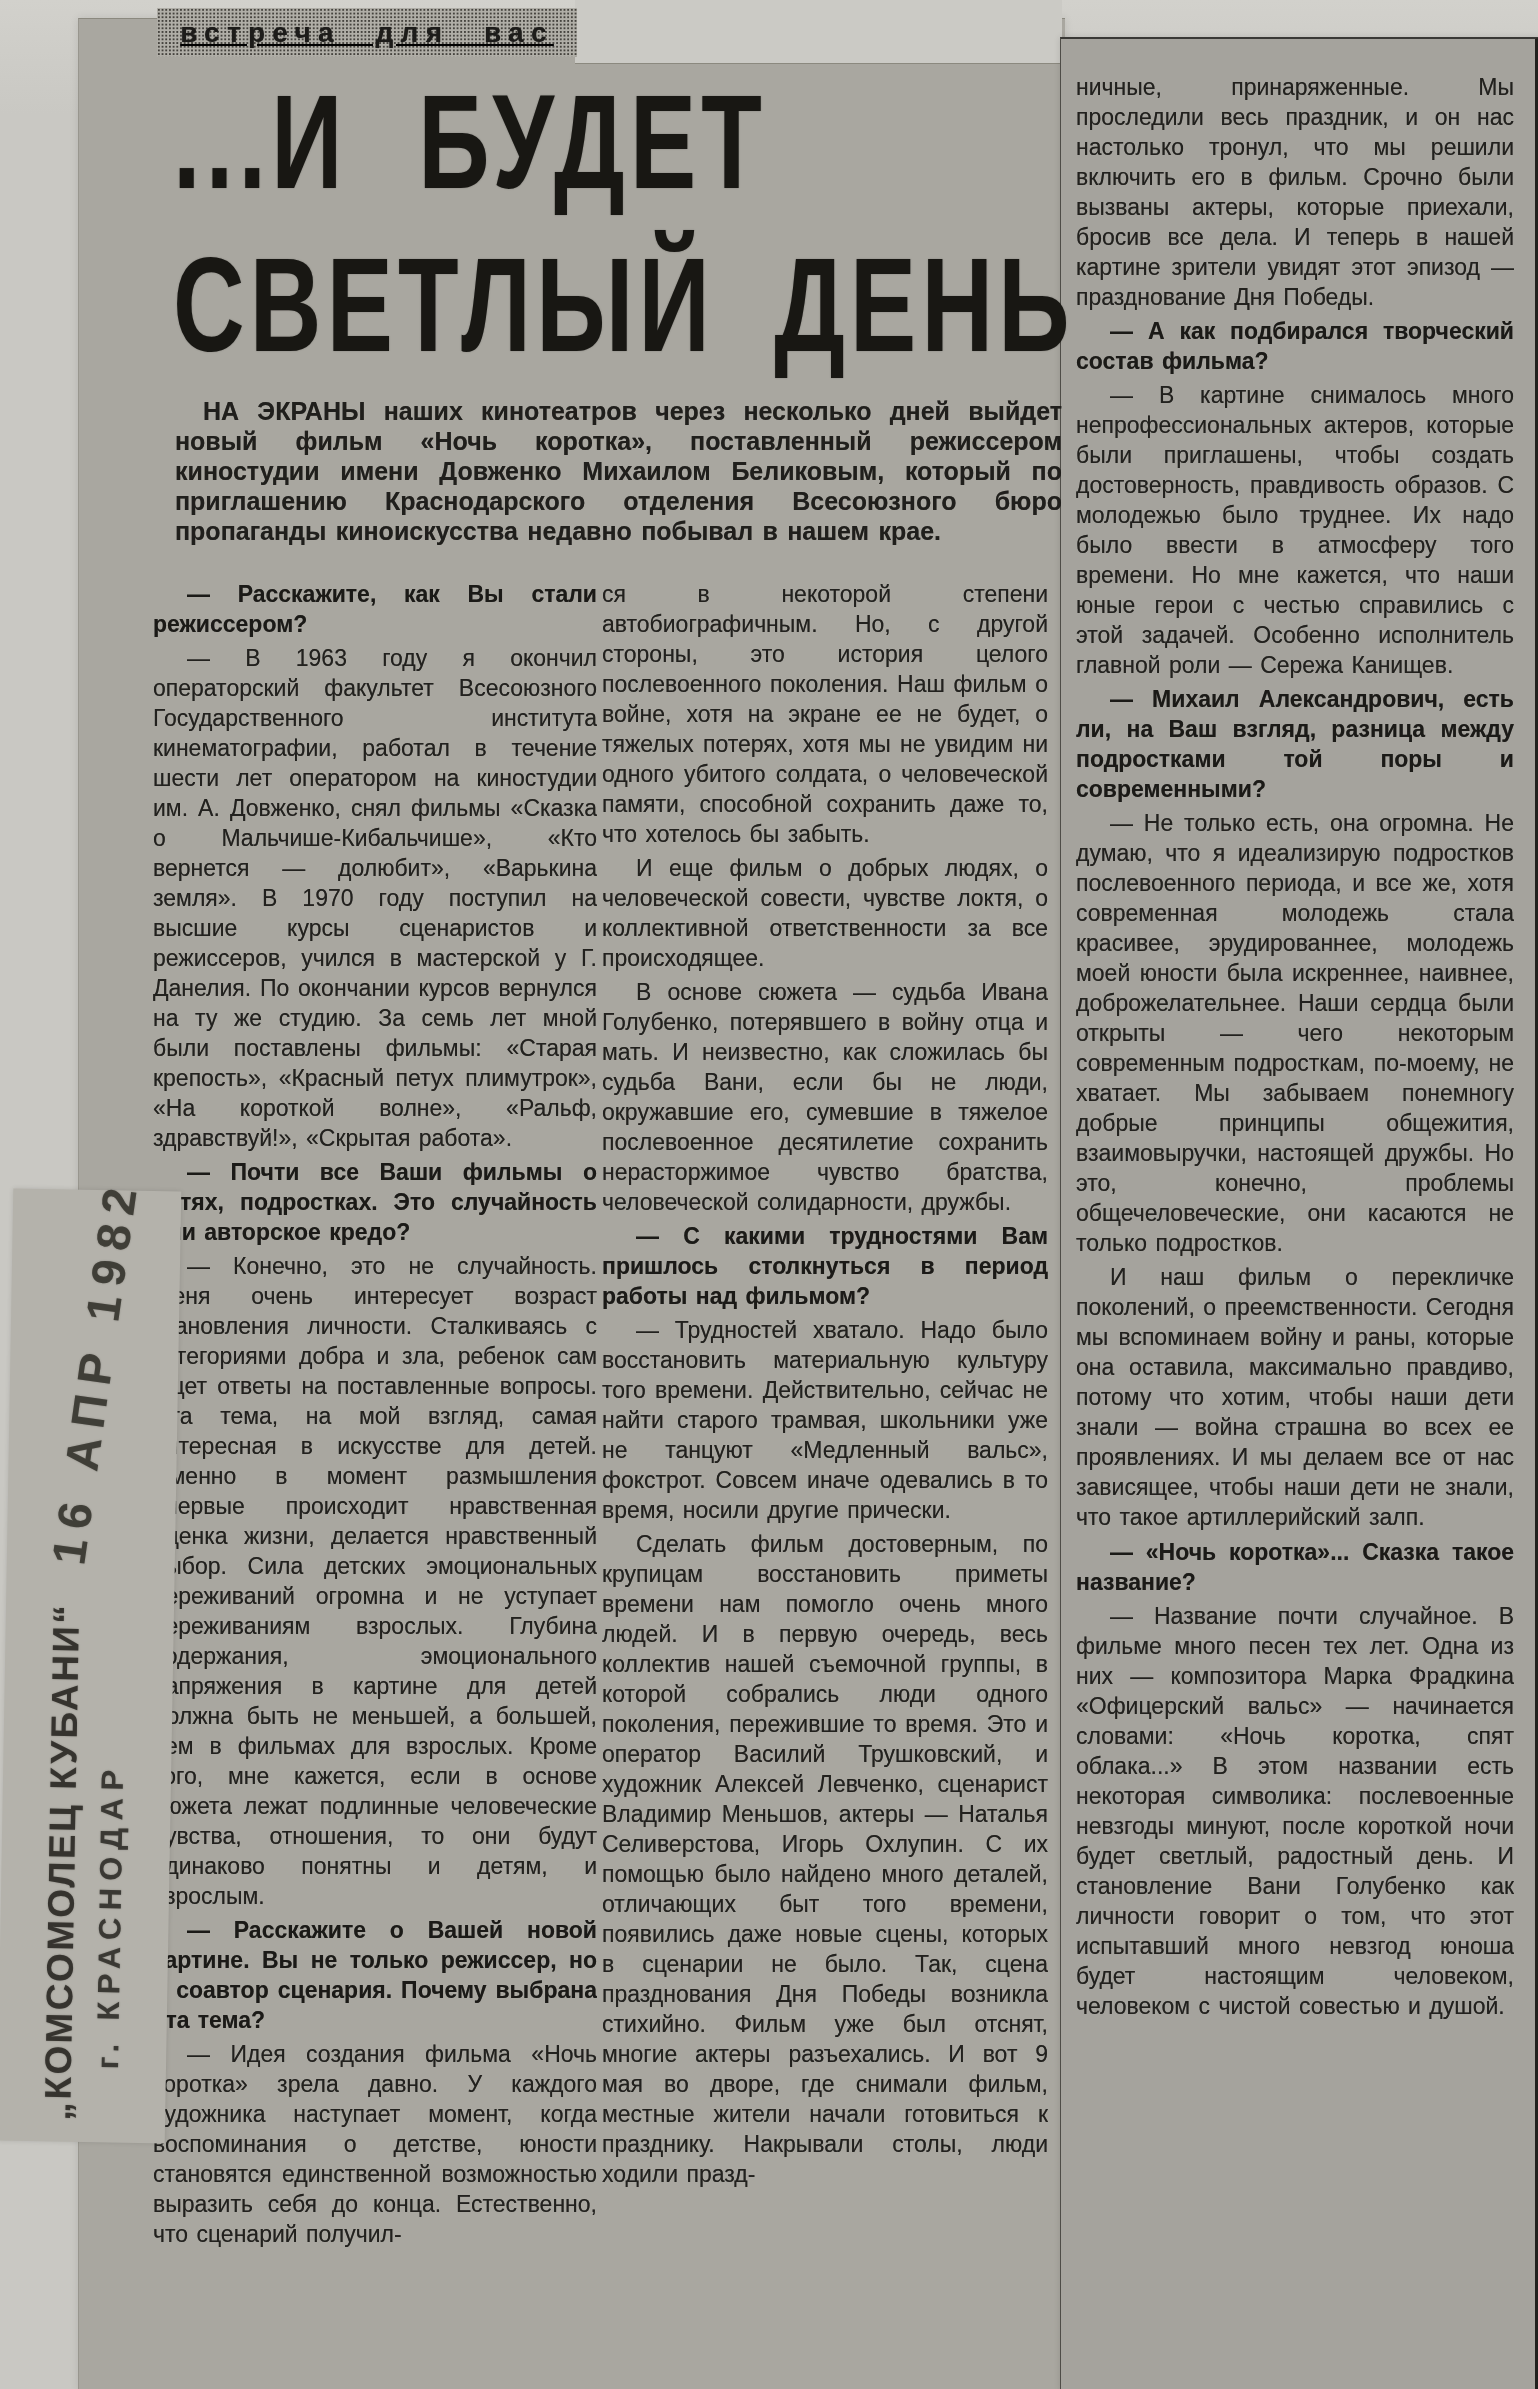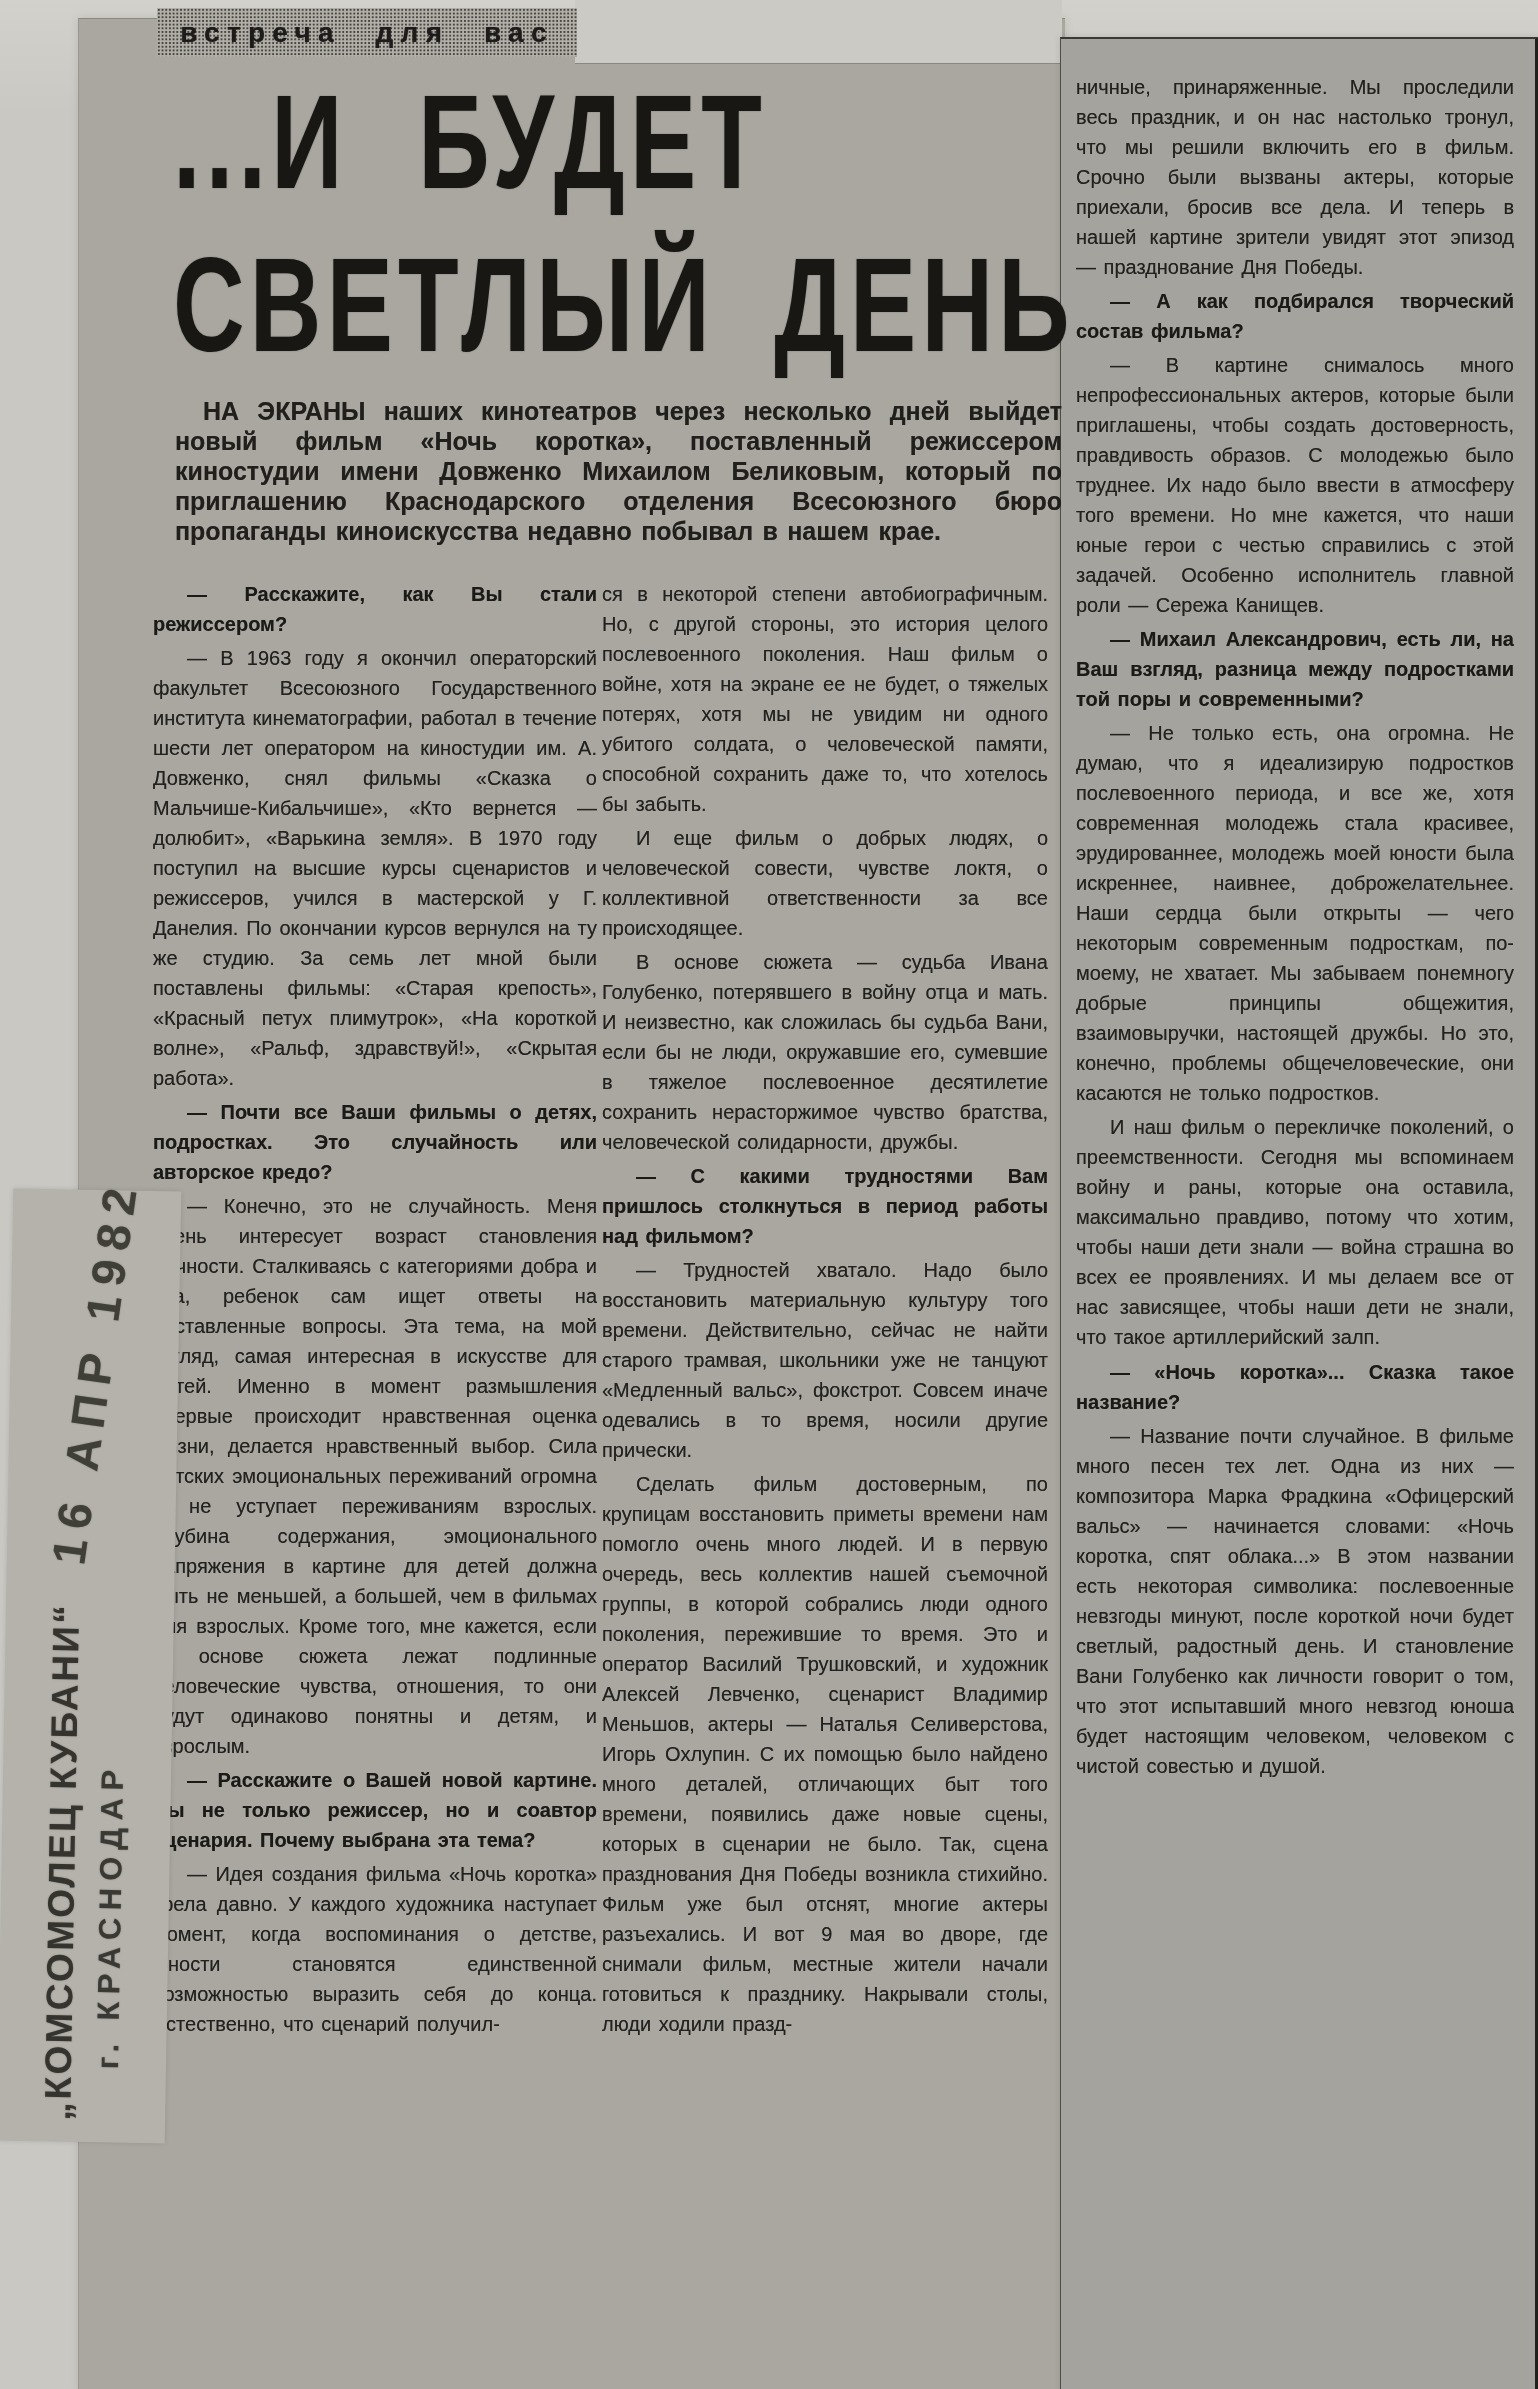--- a/index.html
+++ b/index.html
@@ -23,40 +23,40 @@
     position:absolute;left:1060px;top:37px;width:474px;height:2352px;
     background:#a5a39d;
     border-right:7.3px solid #21201d;border-left:1.6px solid #4e4c47;border-top:2.4px solid #3a3936;
     box-shadow:0 0 6.5px rgba(0,0,0,.12);
   }
   .tag-box{
     position:absolute;left:157px;top:8.1px;width:420px;height:49px;
     background-color:#b0aea7;
     background-image:radial-gradient(circle,#45433e 0.9px,transparent 1.2px);
     background-size:3.7px 3.7px;
-    display:flex;align-items:center;justify-content:center;
+    display:flex;align-items:center;justify-content:center;text-decoration:underline;
   }
   .tag-box span{
     font-size:28px;font-weight:700;color:#1d1c1a;
     letter-spacing:7.3px;word-spacing:19.5px;
     text-shadow:0 0 0.8px rgba(20,20,18,.6);
   }
   .headline{position:absolute;left:173px;color:#181713;font-weight:700;white-space:nowrap;
     transform-origin:left top;text-shadow:0 0 1.6px rgba(24,23,19,.35);}
   .headline.l1{top:75px;font-size:124px;line-height:1;letter-spacing:6.5px;word-spacing:47px;transform:scale(.80,1.08);}
   .headline.l2{top:238px;font-size:124px;line-height:1;letter-spacing:6.5px;word-spacing:33px;transform:scale(.80,1.08);}
   .lead{
     position:absolute;left:175px;top:396px;width:887px;height:163px;overflow:hidden;
     font-size:25px;line-height:30px;font-weight:700;color:#201f1c;
     text-align:justify;text-indent:28px;word-spacing:2.4px;
     text-shadow:0 0 0.5px rgba(28,28,25,.55);
   }
   .col{
     position:absolute;overflow:hidden;color:#22211e;
-    font-size:20px;line-height:30px;text-align:justify;word-spacing:2px;
+    font-size:23px;line-height:30px;text-align:justify;word-spacing:2px;
     text-shadow:0 0 0.5px rgba(30,30,27,.5);
   }
   .col-1{left:153px;top:579px;width:444px;height:1805px;}
   .col-2{left:602px;top:579px;width:446px;height:1805px;}
   .col-3{left:1076px;top:72px;width:438px;height:2083px;}
   .para{margin:0 0 4.1px 0;text-indent:34px;}
   .para.cont{text-indent:0;}
   .para.q{font-weight:700;color:#1b1a17;}
   .signature{position:absolute;left:1076px;top:2162px;width:438px;font-weight:700;color:#1d1c19;
     font-size:23px;line-height:30px;text-shadow:0 0 0.5px rgba(30,30,27,.5);}

